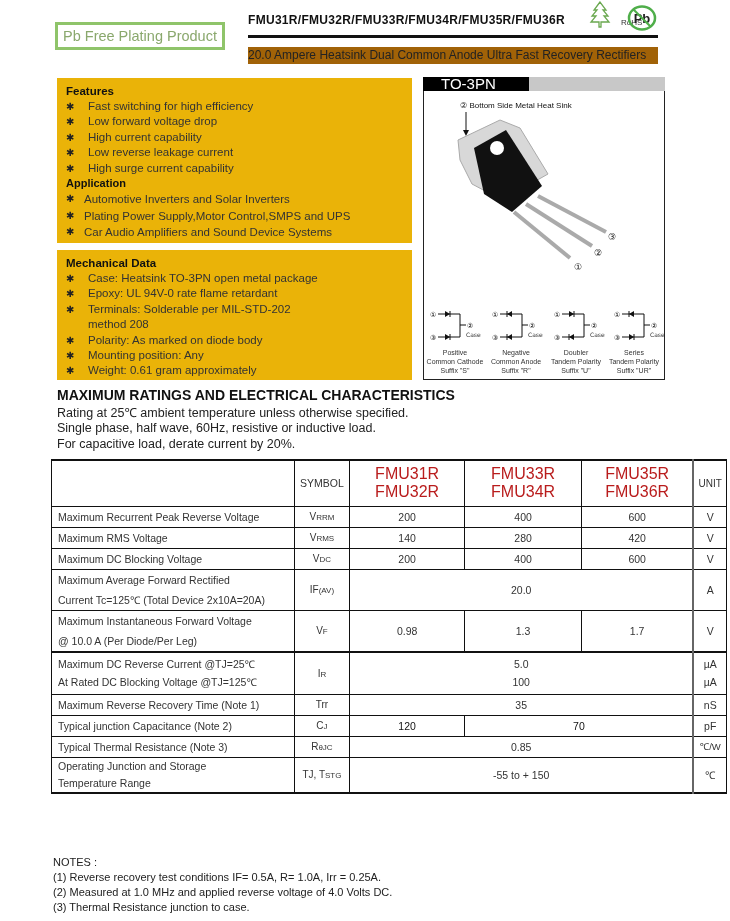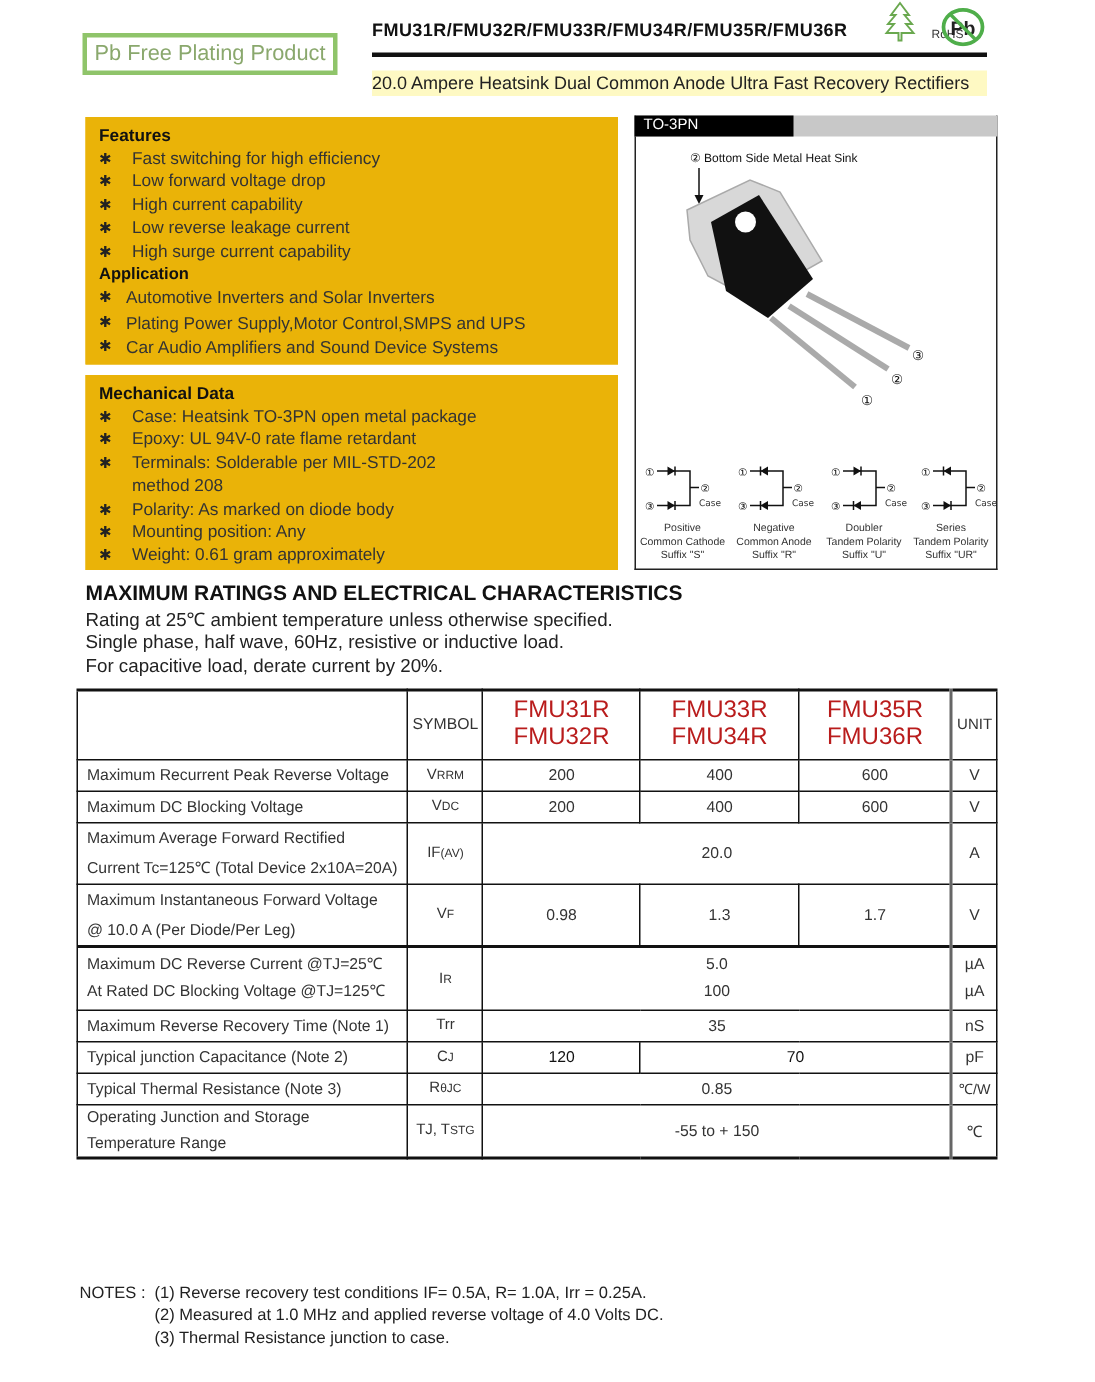--- a/index.html
+++ b/index.html
@@ -13,66 +13,66 @@
   #pb-badge {
     left: 55px; top: 22px; width: 170px; height: 28px;
     border: 3px solid #8fc46a; color: #8aa86d; font-size: 14.5px;
     display: flex; align-items: center; justify-content: center; white-space: nowrap;
   }
   #part-title {
     left: 248px; top: 13px; font-weight: bold; font-size: 12px; letter-spacing: 0.3px; color: #111;
   }
   #title-rule { left: 248px; top: 35px; width: 410px; height: 3px; background: #111; }
   #subtitle {
-    left: 248px; top: 47px; width: 410px; height: 17px; background: #fef9c3;
+    left: 248px; top: 47px; width: 410px; height: 17px; background: #a16207;
     font-size: 12px; line-height: 17px; color: #222; white-space: nowrap;
   }
   #rohs { left: 586px; top: 0px; width: 36px; height: 30px; }
   #rohs-text { left: 621px; top: 18px; font-size: 8px; color: #333; }
   #pb-free-icon { left: 627px; top: 5px; width: 30px; height: 26px; }
 
   
   .box { border: 3px solid #eab308; background: #eab308; }
   #features-box { left: 57px; top: 78px; width: 355px; height: 165px; padding: 3px 6px; }
   #mech-box { left: 57px; top: 250px; width: 355px; height: 130px; padding: 3px 6px; }
   .box-heading { font-weight: bold; font-size: 11.5px; color: #111; line-height: 15px; }
   .bullet-list { list-style: none; }
   .bullet-list li { font-size: 11.5px; line-height: 15.4px; color: #333; display: flex; }
   .bullet-list li .star { width: 22px; flex: none; font-size: 10px; color: #222; }
   .bullet-list.app li .star { width: 18px; }
   .cont { padding-left: 22px; font-size: 11.5px; line-height: 15.4px; color: #333; }
 
   
   #pkg-panel { left: 423px; top: 77px; width: 242px; height: 303px; border: 1px solid #222; border-top: none; }
   #pkg-tab-bar { left: 423px; top: 77px; width: 242px; height: 14px; background: #c8c8c8; }
-  #pkg-tab { left: 423px; top: 77px; width: 106px; height: 14px; background: #000; color: #fff; font-size: 10px; line-height: 14px; padding-left: 6px; }
+  #pkg-tab { left: 423px; top: 77px; width: 106px; height: 14px; background: #000; color: #fff; font-size: 15px; line-height: 14px; padding-left: 18px; }
   #heatsink-label { left: 460px; top: 101px; font-size: 8px; color: #111; }
   #pkg-illustration { left: 430px; top: 108px; width: 230px; height: 170px; }
   .config { font-size: 7px; color: #333; text-align: center; line-height: 9px; }
 
   
   #ratings-title { left: 57px; top: 387px; font-weight: bold; font-size: 14px; color: #111; }
   .cond { left: 57px; font-size: 12.5px; color: #222; }
 
   
   #ratings-table {
-    left: 51px; top: 459px; width: 614px; border-collapse: collapse; font-size: 10.5px; color: #333;
+    left: 51px; top: 459px; width: 676px; border-collapse: collapse; font-size: 10.5px; color: #333;
   }
   #ratings-table td, #ratings-table th { border: 1px solid #111; }
   #ratings-table th { font-weight: normal; }
   .param { text-align: left; padding: 0 6px; line-height: 20px; }
   .sym { text-align: center; font-size: 10px; }
   .val { text-align: center; }
   .unit { text-align: center; border-left: 2px solid #666 !important; }
   .hdr-part { font-weight: bold; font-size: 16px; color: #b91c1c; line-height: 18px; margin-top: 43px; }
   .sym-sub { font-size: 8px; }
 
   
   #notes { left: 53px; top: 855px; font-size: 11px; color: #222; line-height: 15px; }
-  #notes .row { display: flex; }
+  #notes .row { display: flex; flex-direction: column; }
   #notes .lbl { width: 50px; }
 </style>
 </head>
 <body>
 
 <div class="abs" id="pb-badge">Pb Free Plating Product</div>
 <div class="abs" id="part-title">FMU31R/FMU32R/FMU33R/FMU34R/FMU35R/FMU36R</div>
 <div class="abs" id="title-rule"></div>
 <div class="abs" id="subtitle">20.0 Ampere Heatsink Dual Common Anode Ultra Fast Recovery Rectifiers</div>
 
@@ -297,20 +297,28 @@
   </tr>
   <tr style="height:21px">
     <td class="param">Maximum Recurrent Peak Reverse Voltage</td>
     <td class="sym"><span>V</span><span class="sym-sub">RRM</span></td>
     <td class="val">200</td>
     <td class="val">400</td>
     <td class="val">600</td>
     <td class="unit">V</td>
   </tr>
   <tr style="height:21px">
+    <td class="param">Maximum RMS Voltage</td>
+    <td class="sym"><span>V</span><span class="sym-sub">RMS</span></td>
+    <td class="val">140</td>
+    <td class="val">280</td>
+    <td class="val">420</td>
+    <td class="unit">V</td>
+  </tr>
+  <tr style="height:21px">
     <td class="param">Maximum DC Blocking Voltage</td>
     <td class="sym"><span>V</span><span class="sym-sub">DC</span></td>
     <td class="val">200</td>
     <td class="val">400</td>
     <td class="val">600</td>
     <td class="unit">V</td>
   </tr>
   <tr style="height:41px">
     <td class="param">
           <div>Maximum Average Forward Rectified</div>

